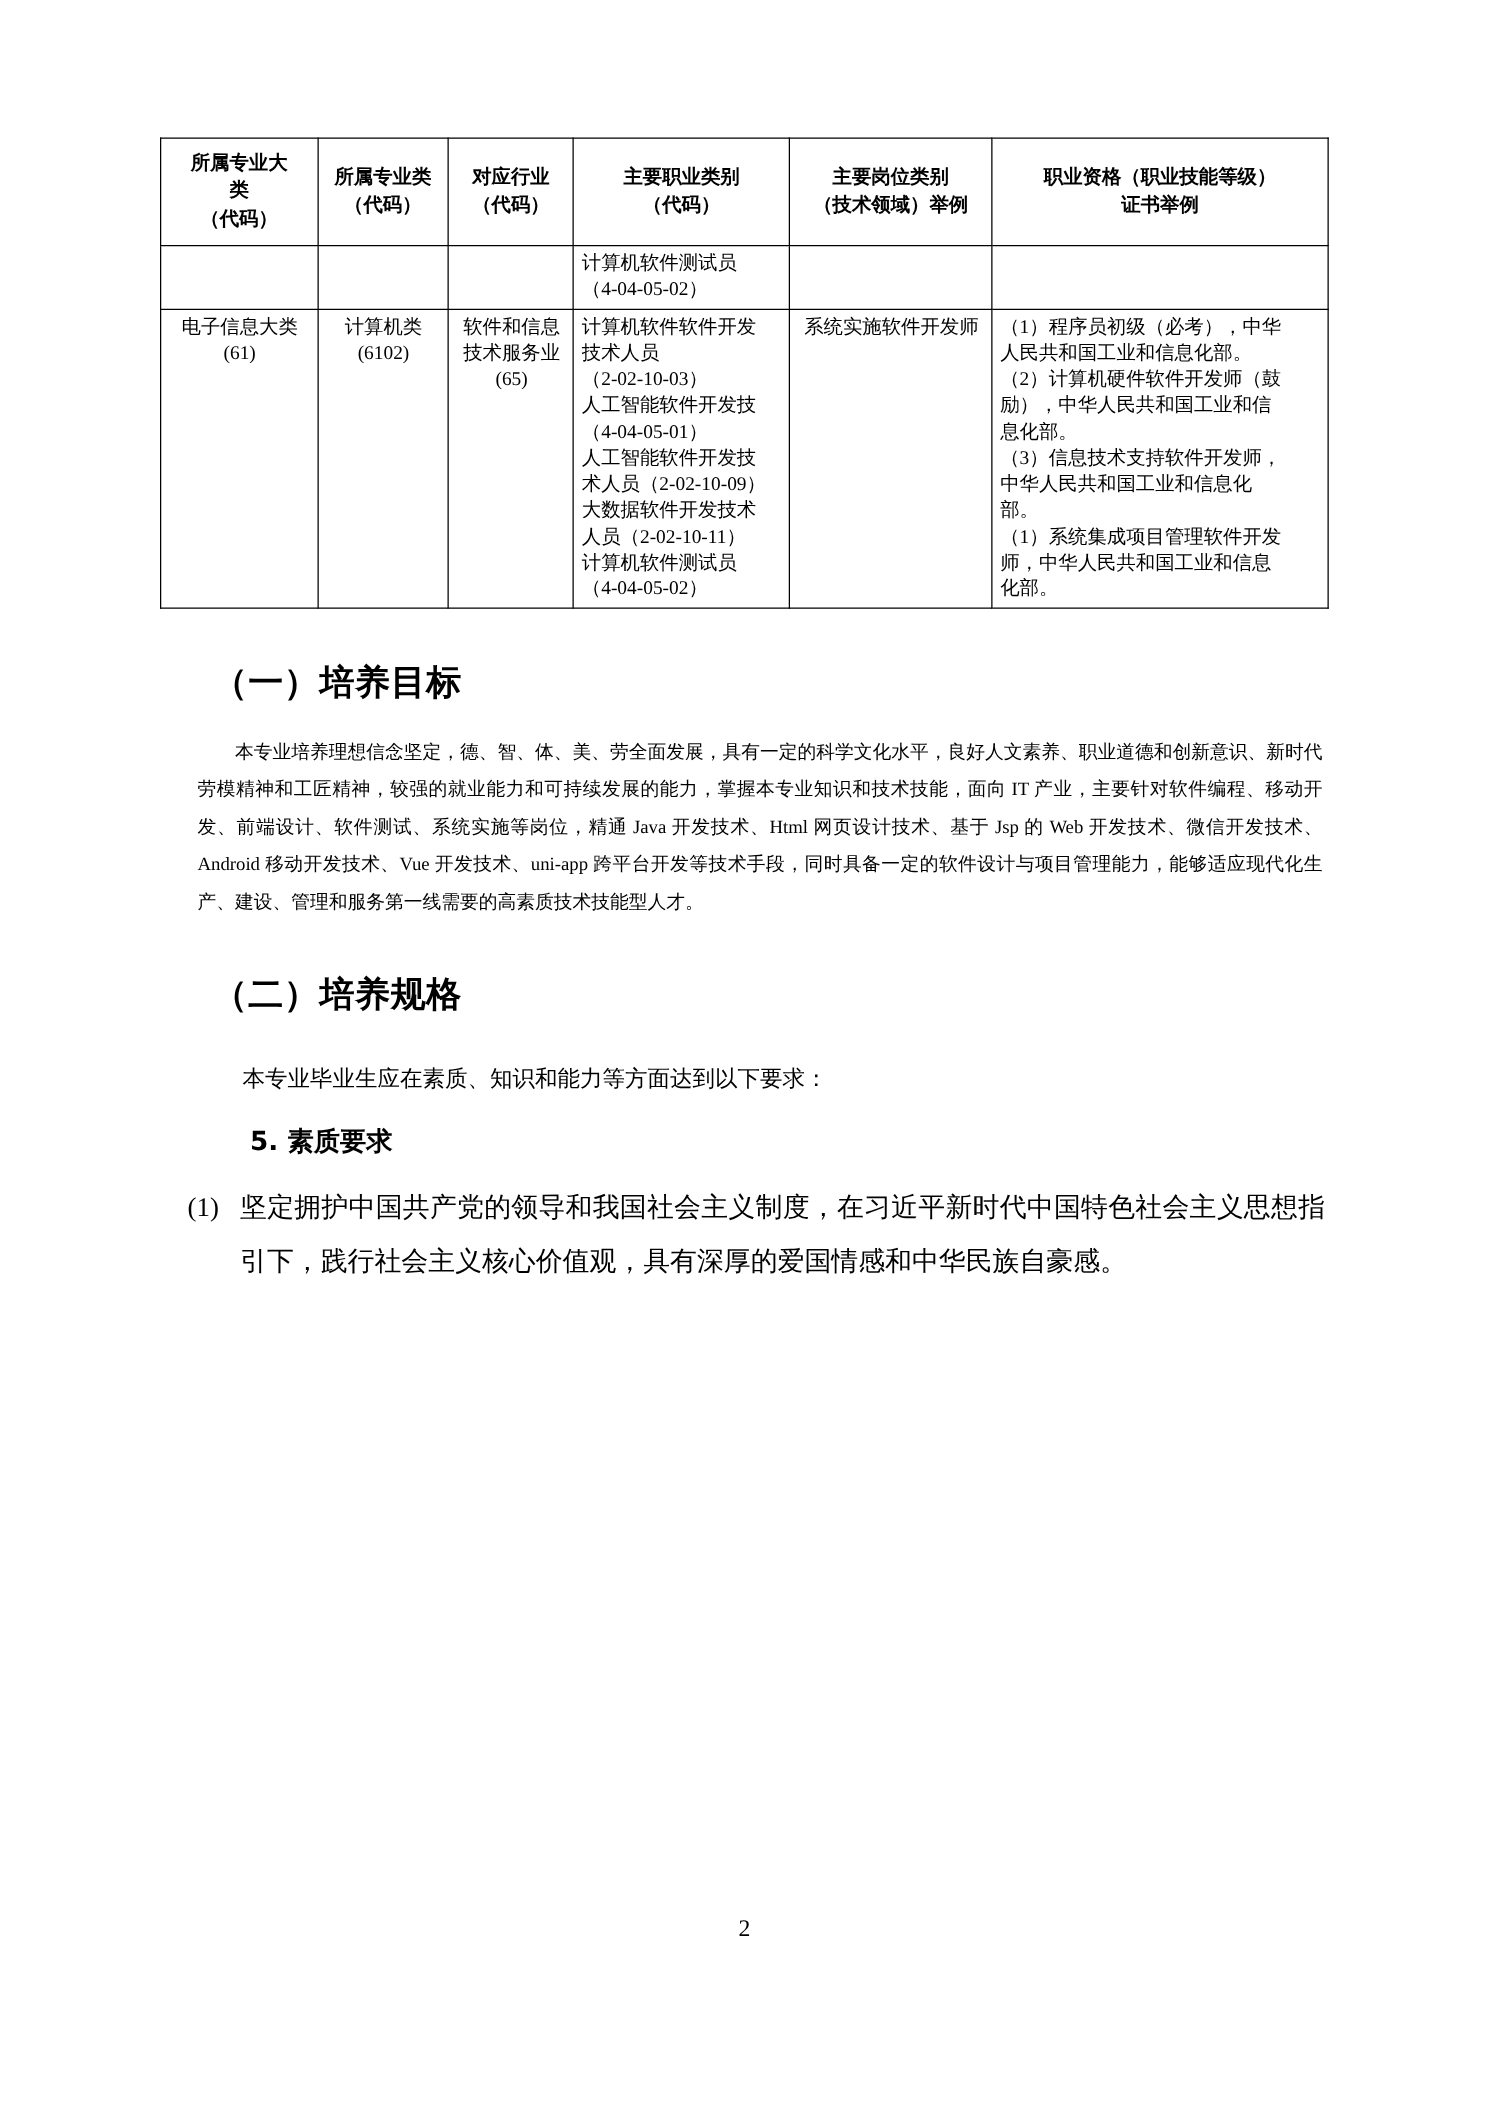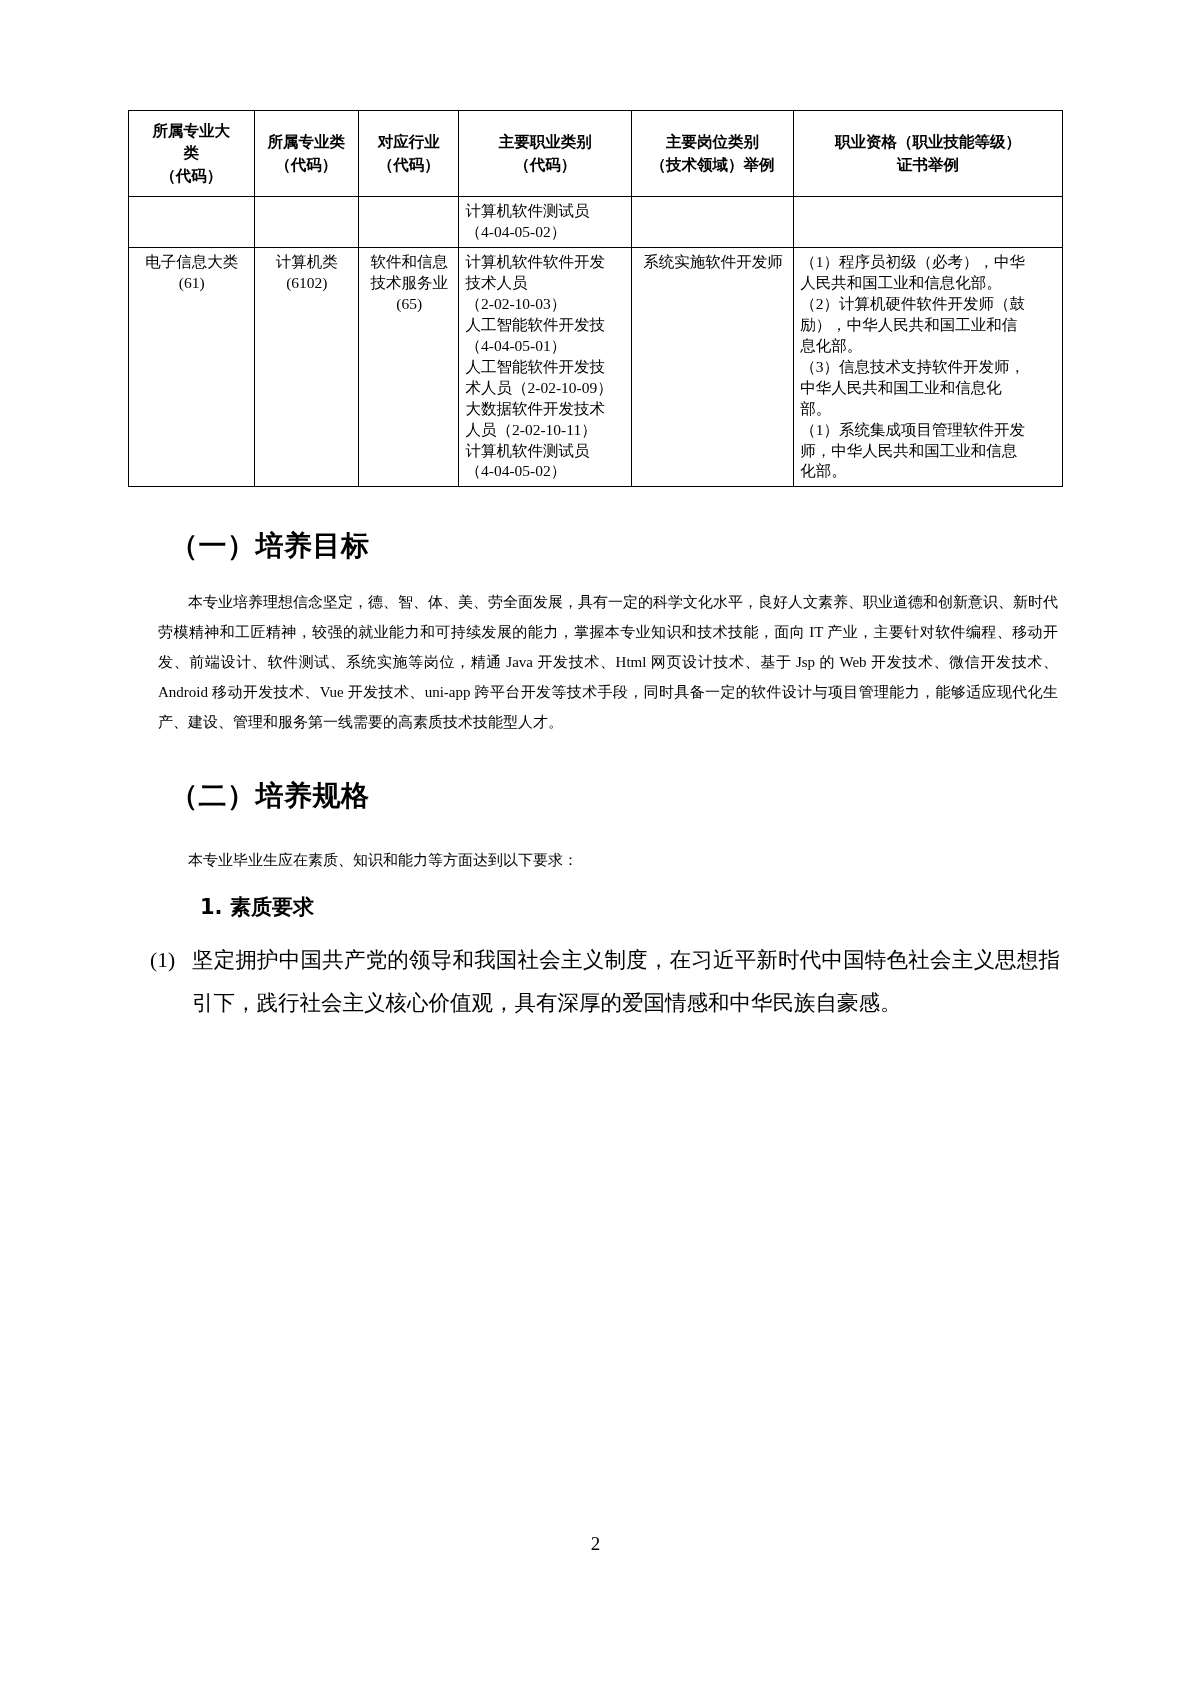--- a/index.html
+++ b/index.html
@@ -69,21 +69,21 @@
   p.body {
     font-size: 15px;
     line-height: 2.0;
     margin: 22px 0 0 30px;
     width: 900px;
     text-align: justify;
     text-justify: inter-ideograph;
     text-indent: 2em;
   }
   p.plain {
-    font-size: 15px;
+    font-size: 18px;
     line-height: 2.0;
     margin: 30px 0 0 30px;
     width: 900px;
     text-indent: 2em;
   }
   p.bold-item {
     font-family: "DejaVu Sans", sans-serif;
     font-weight: bold;
     font-size: 21px;
     margin: 18px 0 0 30px;
@@ -216,21 +216,21 @@
 
 
   <h2 class="sub">（一）培养目标</h2>
 
   <p class="body">本专业培养理想信念坚定，德、智、体、美、劳全面发展，具有一定的科学文化水平，良好人文素养、职业道德和创新意识、新时代劳模精神和工匠精神，较强的就业能力和可持续发展的能力，掌握本专业知识和技术技能，面向 IT 产业，主要针对软件编程、移动开发、前端设计、软件测试、系统实施等岗位，精通 Java 开发技术、Html 网页设计技术、基于 Jsp 的 Web 开发技术、微信开发技术、Android 移动开发技术、Vue 开发技术、uni-app 跨平台开发等技术手段，同时具备一定的软件设计与项目管理能力，能够适应现代化生产、建设、管理和服务第一线需要的高素质技术技能型人才。</p>
 
   <h2 class="sub">（二）培养规格</h2>
 
   <p class="plain">本专业毕业生应在素质、知识和能力等方面达到以下要求：</p>
 
-  <p class="bold-item">1. 素质要求</p>
+  <p class="bold-item">5. 素质要求</p>
 
   <div class="listitem">
     <span class="num">(1)</span>
     <span class="txt">坚定拥护中国共产党的领导和我国社会主义制度，在习近平新时代中国特色社会主义思想指引下，践行社会主义核心价值观，具有深厚的爱国情感和中华民族自豪感。</span>
   </div>
 
   <div class="pagenum">2</div>
 </div>
 
 </body></html>

